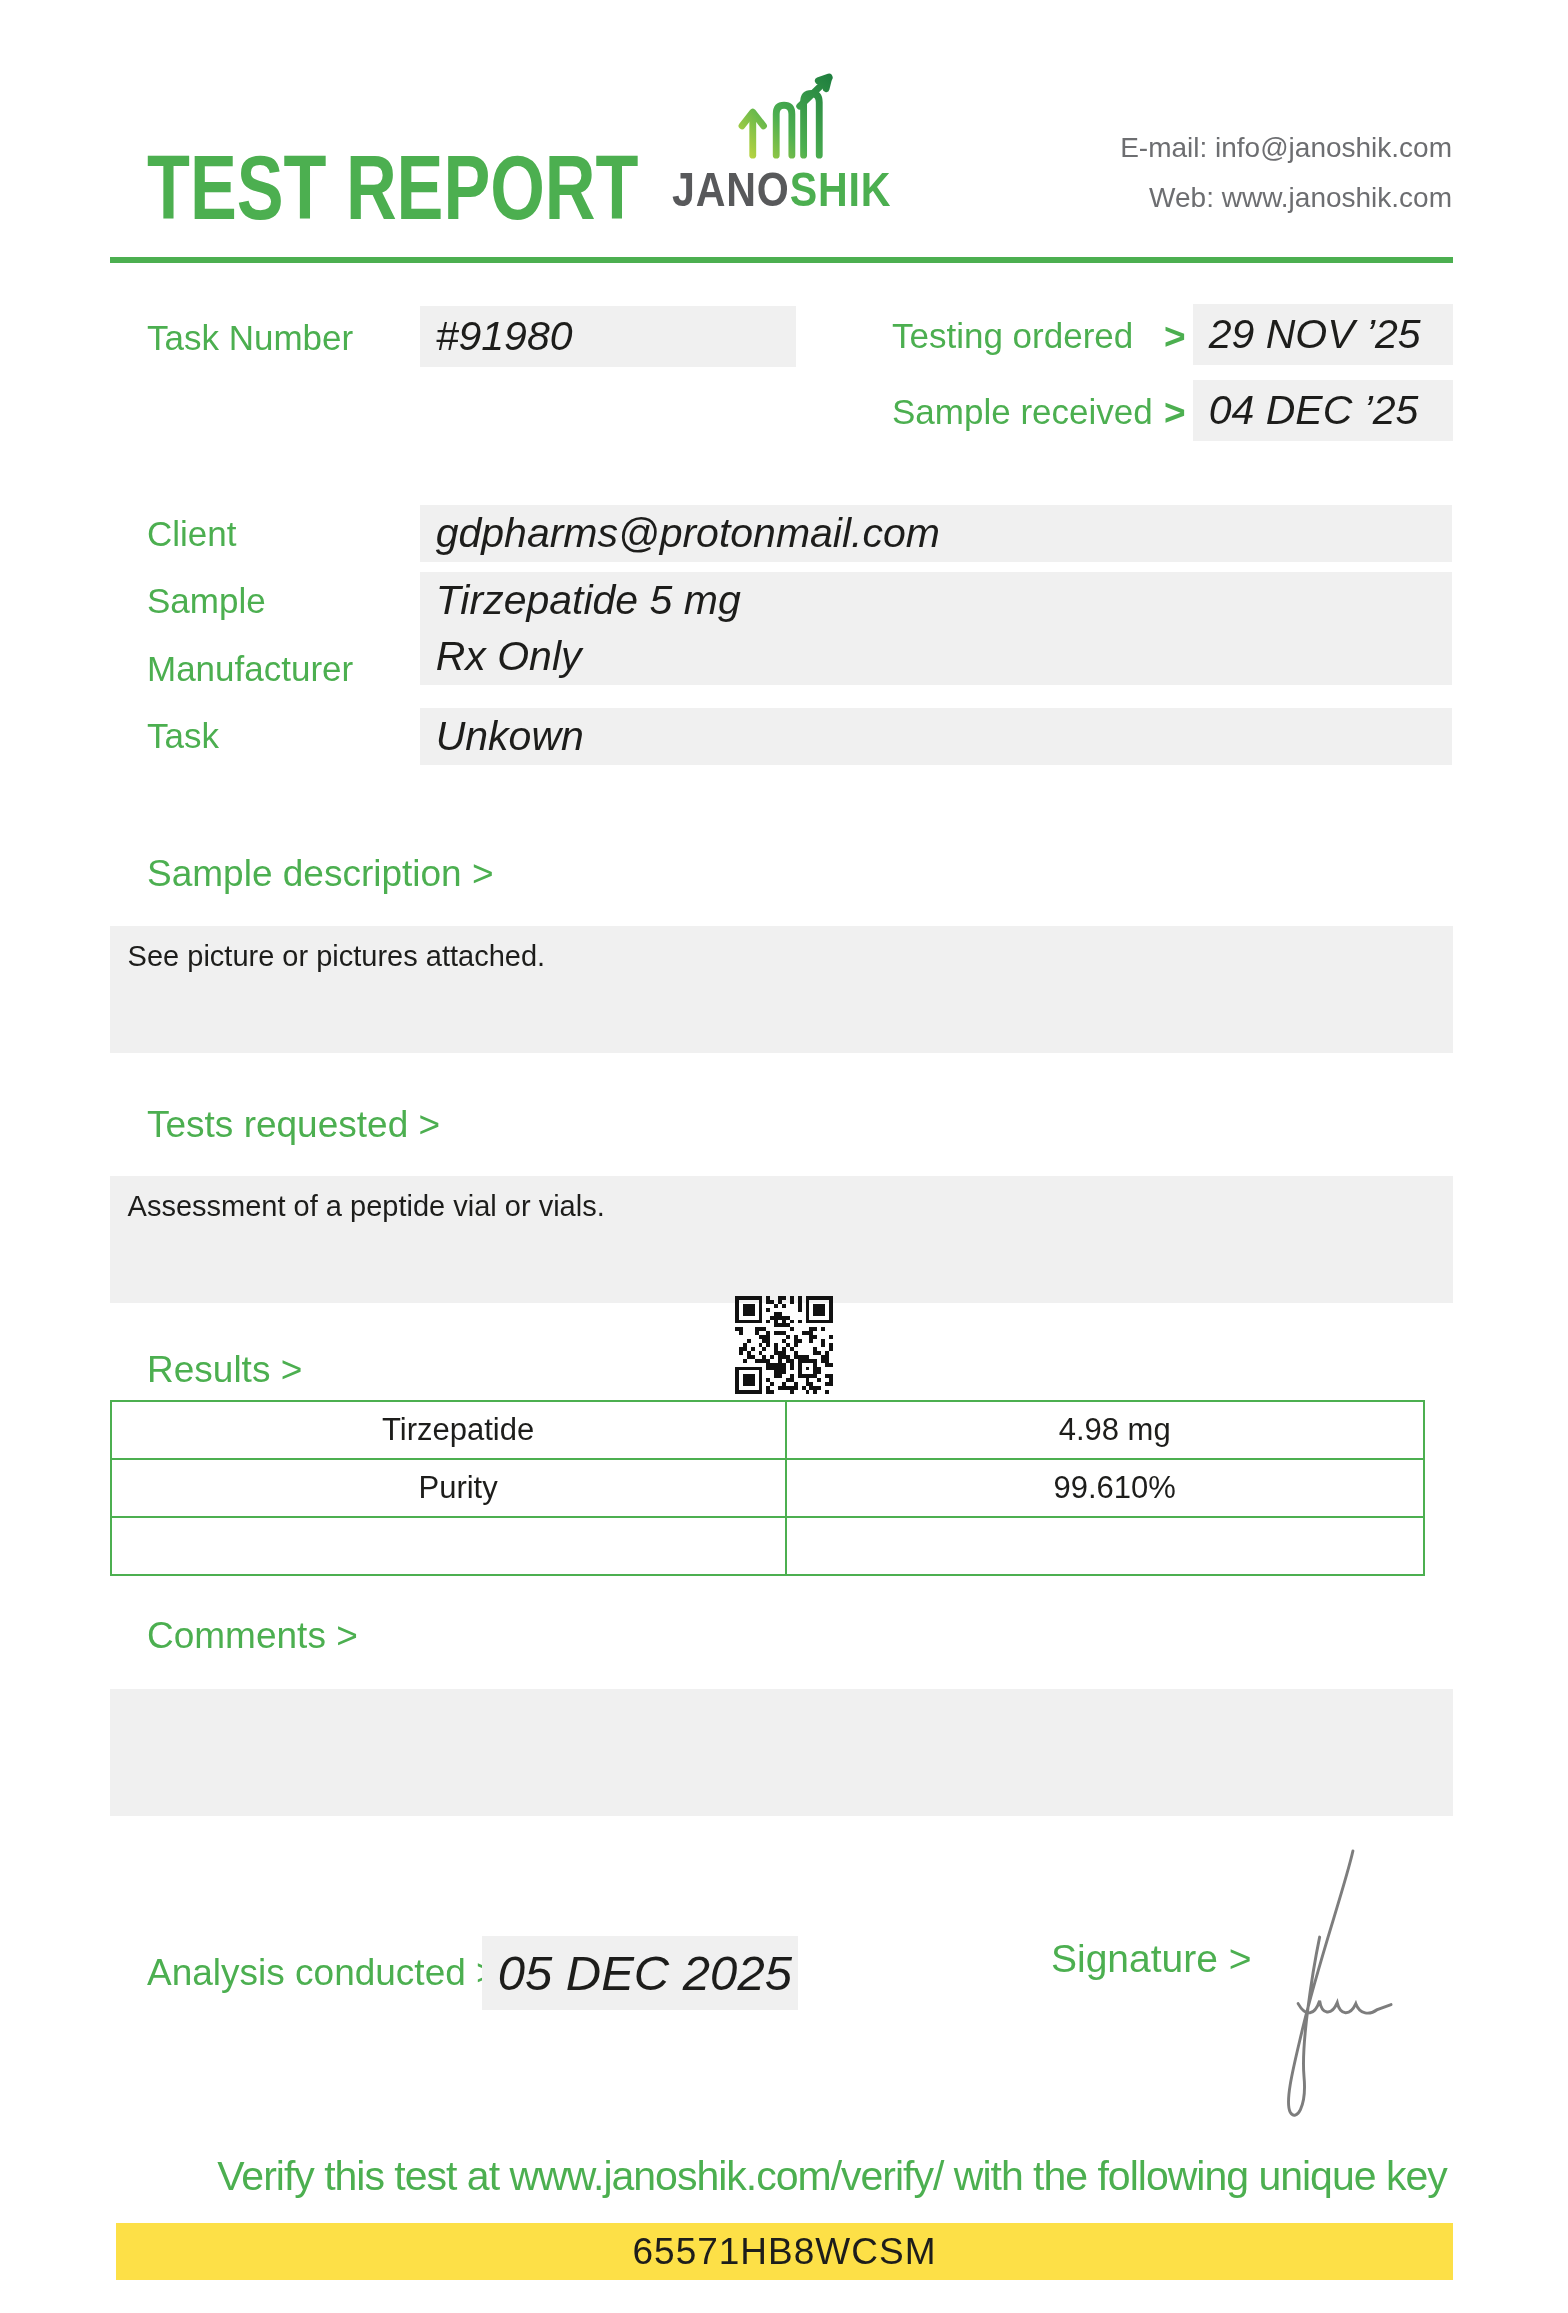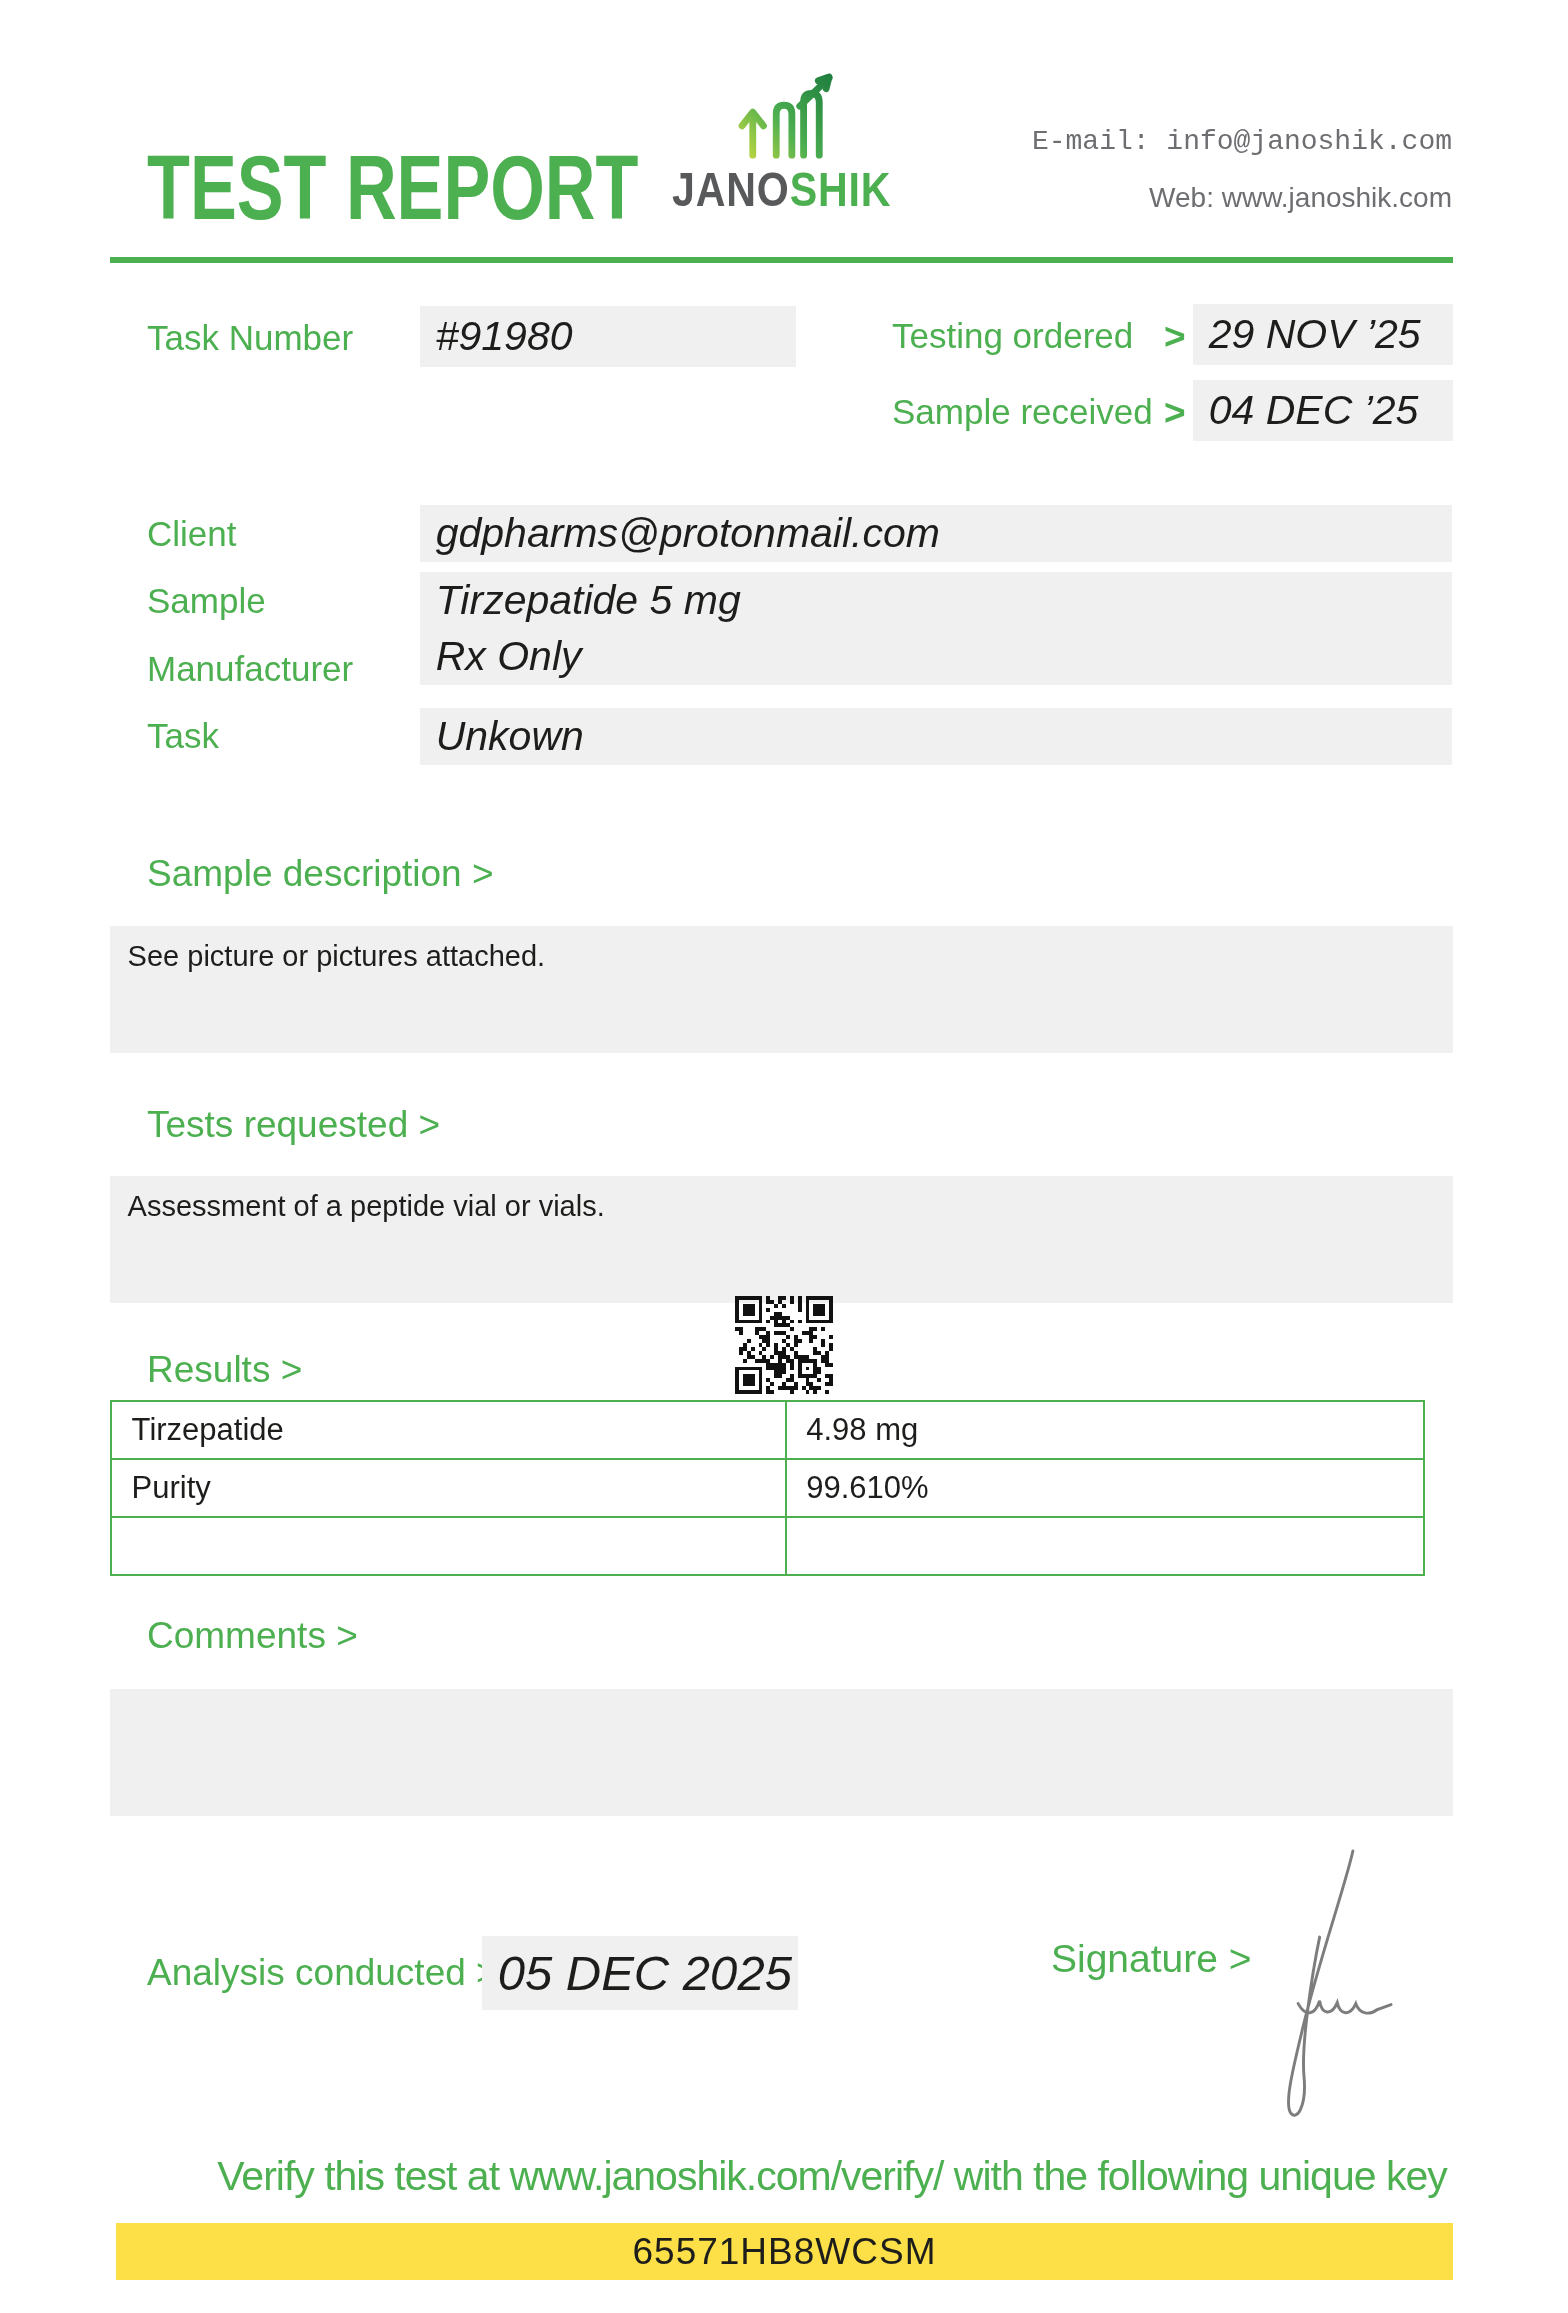--- a/index.html
+++ b/index.html
@@ -10,21 +10,21 @@
   .abs{position:absolute;}
   
   .title{left:147px;top:143px;font-size:90px;font-weight:bold;line-height:1;
          color:#4caf50;transform:scaleX(.78);transform-origin:0 0;letter-spacing:0;}
   .logo-icon{left:735px;top:73px;}
   .wordmark{left:672px;top:165px;font-size:49px;font-weight:bold;line-height:1;
             transform:scaleX(.84);transform-origin:0 0;letter-spacing:1px;white-space:nowrap;}
   .wm-primary{color:#58595b;}
   .wm-secondary{color:#4caf50;}
   .contact{right:116px;font-size:28px;color:#6d6e71;text-align:right;line-height:1;}
-  .contact.l1{top:128px;font-family:Liberation Mono, monospace;}
+  .contact.l1{top:134px;}
   .contact.l2{top:184px;}
   .rule{left:110px;top:257px;width:1343px;height:5.9px;background:#4caf50;}
   
   .lbl{color:#4caf50;font-size:35px;line-height:1;white-space:nowrap;}
   .valbox{background:#f0f0f0;font-size:41px;color:#1d1d1b;white-space:nowrap;
           display:flex;align-items:center;padding-left:15.7px;box-sizing:border-box;font-style:italic;}
   .task-lbl{left:147px;top:320px;}
   .task-box{left:420px;top:306px;width:376px;height:61px;}
   .date-lbl{left:892px;}
   .date-chv{left:1164px;font-size:37px;color:#4caf50;line-height:1;font-weight:bold;}
@@ -38,21 +38,21 @@
   
   .heading{left:147px;font-size:37px;color:#4caf50;line-height:1;white-space:nowrap;}
   .secbox{left:110px;width:1343px;height:127px;background:#f0f0f0;box-sizing:border-box;
           padding:11.8px 17.6px;font-size:29px;line-height:37px;color:#1d1d1b;}
   
   .rtable{left:110px;top:1400px;border-collapse:collapse;}
   .rtable td{border:2.9px solid #4caf50;font-size:31px;color:#1d1d1b;
              padding:0 0 0 19.6px;height:56px;background:#fff;}
   .rtable .c1{width:653px;}
   .rtable .c2{width:617px;}
-  .rtable{border:2px solid #4caf50;}
+  .rtable{border:2px solid #4caf50;text-align:center;}
   .qr{left:735px;top:1296px;width:98px;height:98px;line-height:0;}
   
   .an-lbl{left:147px;top:1954px;font-size:37px;}
   .an-box{left:482px;top:1936px;width:316px;height:74px;font-size:49px;}
   .sig-lbl{left:1051px;top:1939px;font-size:39px;}
   .sig{left:1257px;top:1845px;line-height:0;}
   .verify{left:0;top:2154px;width:1568px;text-align:center;font-size:41px;
           color:#4caf50;letter-spacing:-1px;line-height:1.1;white-space:nowrap;padding-left:48px;}
   .keybox{left:116px;top:2223px;width:1337px;height:57px;background:#fde047;
           font-size:37px;color:#1d1d1b;text-align:center;line-height:57px;letter-spacing:1px;}

